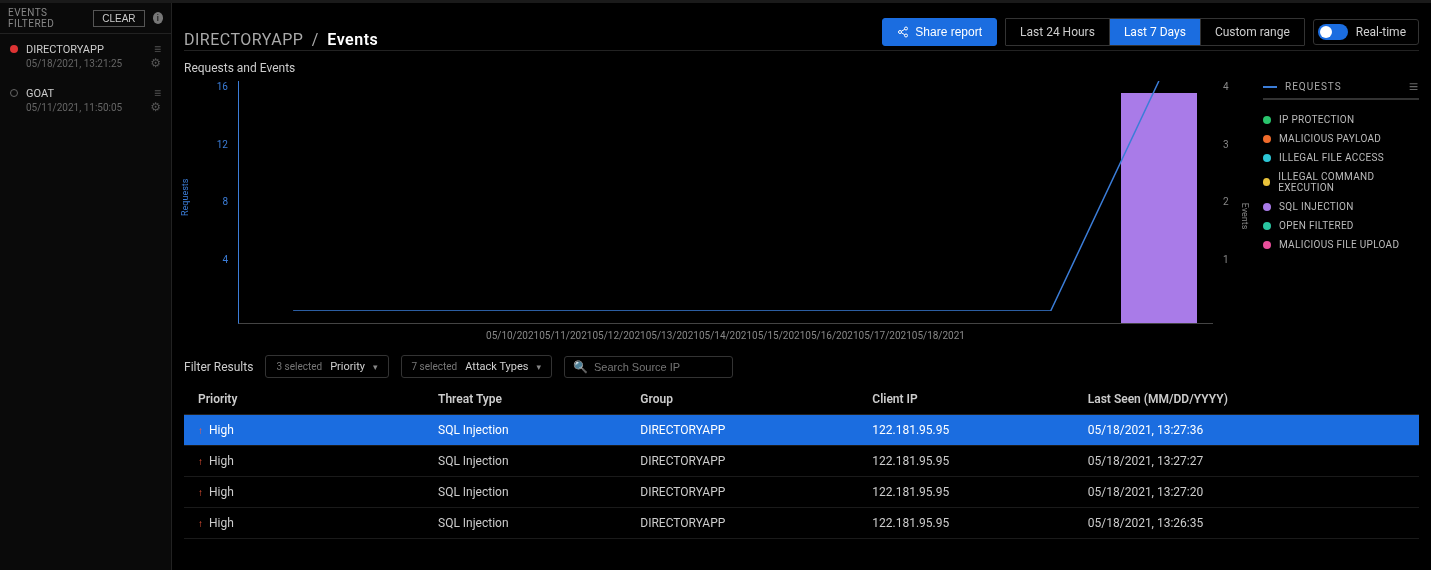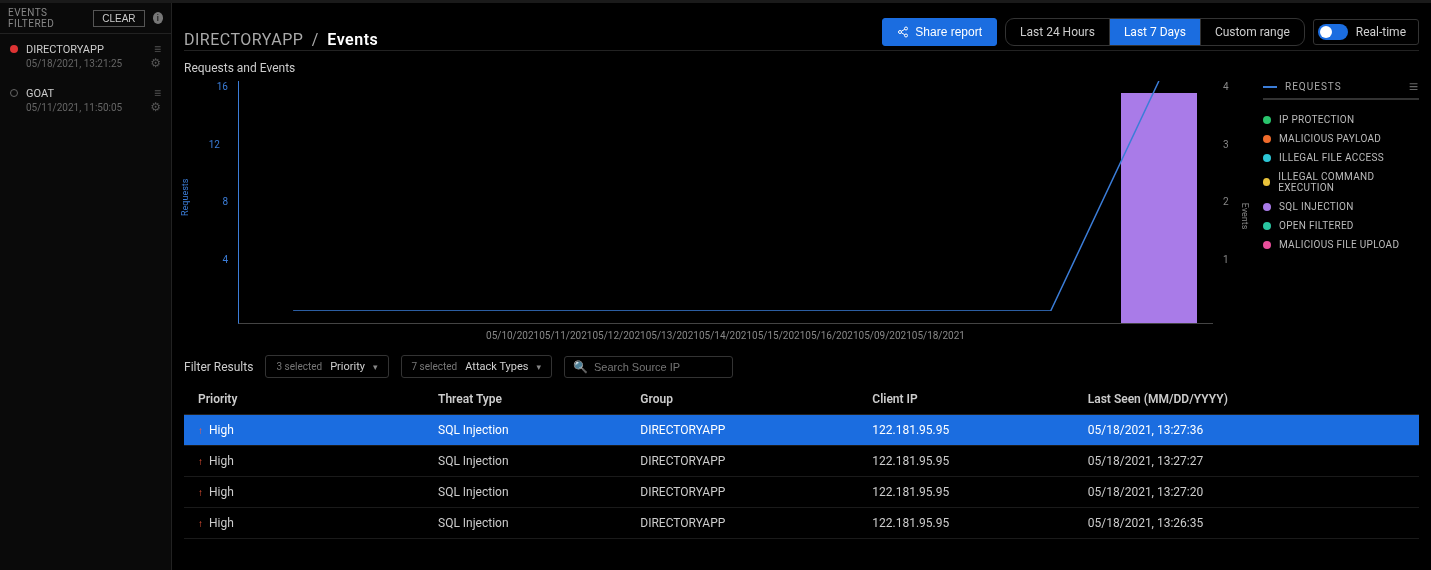--- a/index.html
+++ b/index.html
@@ -54,21 +54,21 @@
   
   .main { flex:1; padding: 10px 12px 0 12px; overflow:hidden; display:flex; flex-direction:column; }
   .header { display:flex; align-items:center; height:38px; border-bottom:1px solid #222; }
   .breadcrumb { font-size:16px; letter-spacing:.5px;margin-top:15px; }
   .breadcrumb .prefix { color:#aaa; }
   .breadcrumb .slash { color:#aaa; margin:0 4px; }
   .breadcrumb .current { color:#fff; font-weight:600; }
   .header-actions { margin-left:auto; display:flex; align-items:center; gap:8px; }
   .btn { font-size:12px; padding:6px 14px; border-radius:3px; border:1px solid #333; background:transparent; color:#ccc; cursor:pointer; }
   .btn.blue { background:#1b6de0; border-color:#1b6de0; color:#fff; display:flex;align-items:center; gap:6px;}
-  .seg-group { display:flex; border:1px solid #333; border-radius:9px; overflow:hidden;justify-content:flex-end; }
+  .seg-group { display:flex; border:1px solid #333; border-radius:1px; overflow:hidden;justify-content:flex-end; }
   .seg-group .seg { padding:6px 14px; font-size:12px; color:#ccc; cursor:pointer; }
   .seg-group .seg + .seg { border-left:1px solid #333; }
   .seg.active { background:#1b6de0; color:#fff; }
   .rt { display:flex; align-items:center; gap:8px; border:1px solid #333; border-radius:3px; padding:4px 12px 4px 4px; }
   .toggle { width:30px; height:16px; background:#1b6de0; border-radius:10px; position:relative; }
   .toggle::after { content:""; width:12px;height:12px;background:#fff;border-radius:50%;position:absolute;top:2px;left:2px; }
 
   .section-title { margin:10px 0 6px 0; color:#ccc; font-size:12px; }
 
   
@@ -188,41 +188,41 @@
     </div>
 
     <div class="section-title">Requests and Events</div>
 
     <div class="chart-row">
       <div class="chart-area">
         <div class="yaxis-left">
           <span class="ylabel-left">Requests</span>
           <div id="yticks-left" style="position:relative;height:230px;width:100%;">
               <div class="ytick" style="position: absolute; right: 4px; top: 0%;">16</div>
-              <div class="ytick" style="position: absolute; right: 12px; top: 25%;">12</div>
+              <div class="ytick" style="position: absolute; right: 4px; top: 25%;">12</div>
               <div class="ytick" style="position: absolute; right: 4px; top: 50%;">8</div>
               <div class="ytick" style="position: absolute; right: 4px; top: 75%;">4</div>
             </div>
         </div>
         <div style="flex:1;display:flex;flex-direction:column;">
           <div class="plot" id="plot">
               <div class="bar" style="left: 882.011px; width: 75.7556px; height: 230px; background: rgb(169, 123, 232);"></div>
               <svg width="974" height="230" style="position: absolute; left: 0px; top: 0px;">
                 <polyline points="54.11111111111111,230 162.33333333333331,230 270.55555555555554,230 378.77777777777777,230 487,230 595.2222222222223,230 703.4444444444445,230 811.6666666666667,230 919.8888888888889,0" fill="none" stroke="#3b7dd8" stroke-width="1.5"></polyline>
               </svg>
             </div>
           <div class="xaxis" id="xaxis">
               <span>05/10/2021</span>
               <span>05/11/2021</span>
               <span>05/12/2021</span>
               <span>05/13/2021</span>
               <span>05/14/2021</span>
               <span>05/15/2021</span>
               <span>05/16/2021</span>
-              <span>05/09/2021</span>
+              <span>05/17/2021</span>
               <span>05/18/2021</span>
             </div>
         </div>
         <div class="yaxis-right">
           <span class="ylabel-right">Events</span>
           <div id="yticks-right" style="position:relative;height:230px;width:100%;">
               <div class="ytick-right" style="position: absolute; left: 4px; top: 0%;">4</div>
               <div class="ytick-right" style="position: absolute; left: 4px; top: 25%;">3</div>
               <div class="ytick-right" style="position: absolute; left: 4px; top: 50%;">2</div>
               <div class="ytick-right" style="position: absolute; left: 4px; top: 75%;">1</div>

